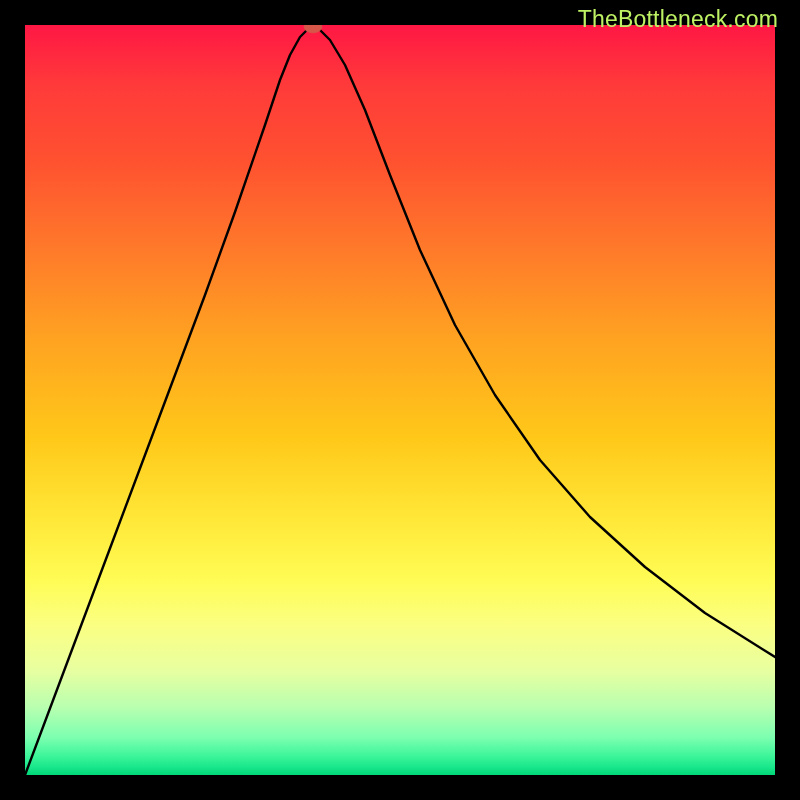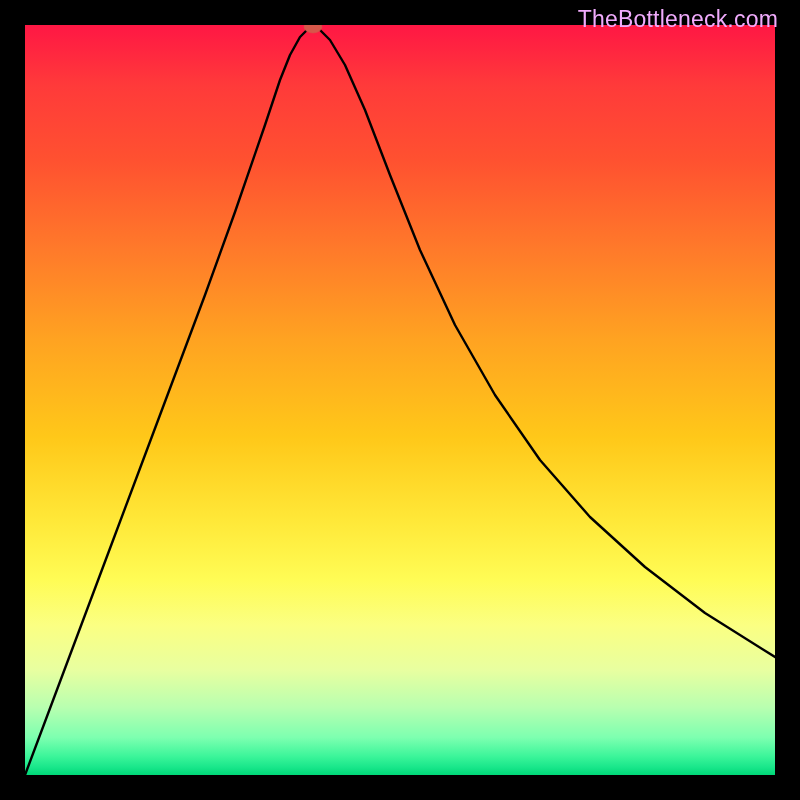--- a/index.html
+++ b/index.html
@@ -8,21 +8,21 @@
     height: 800px;
     background: #000;
     position: relative;
     font-family: Arial, Helvetica, sans-serif;
     overflow: hidden;
   }
   .watermark {
     position: absolute;
     top: 6px;
     right: 22px;
-    color: #f0abfc;
+    color: #bef264;
     font-size: 23px;
     font-weight: 400;
     letter-spacing: 0.2px;
     z-index: 10;
   }
   .plot-area {
     position: absolute;
     left: 25px;
     top: 25px;
     width: 750px;

